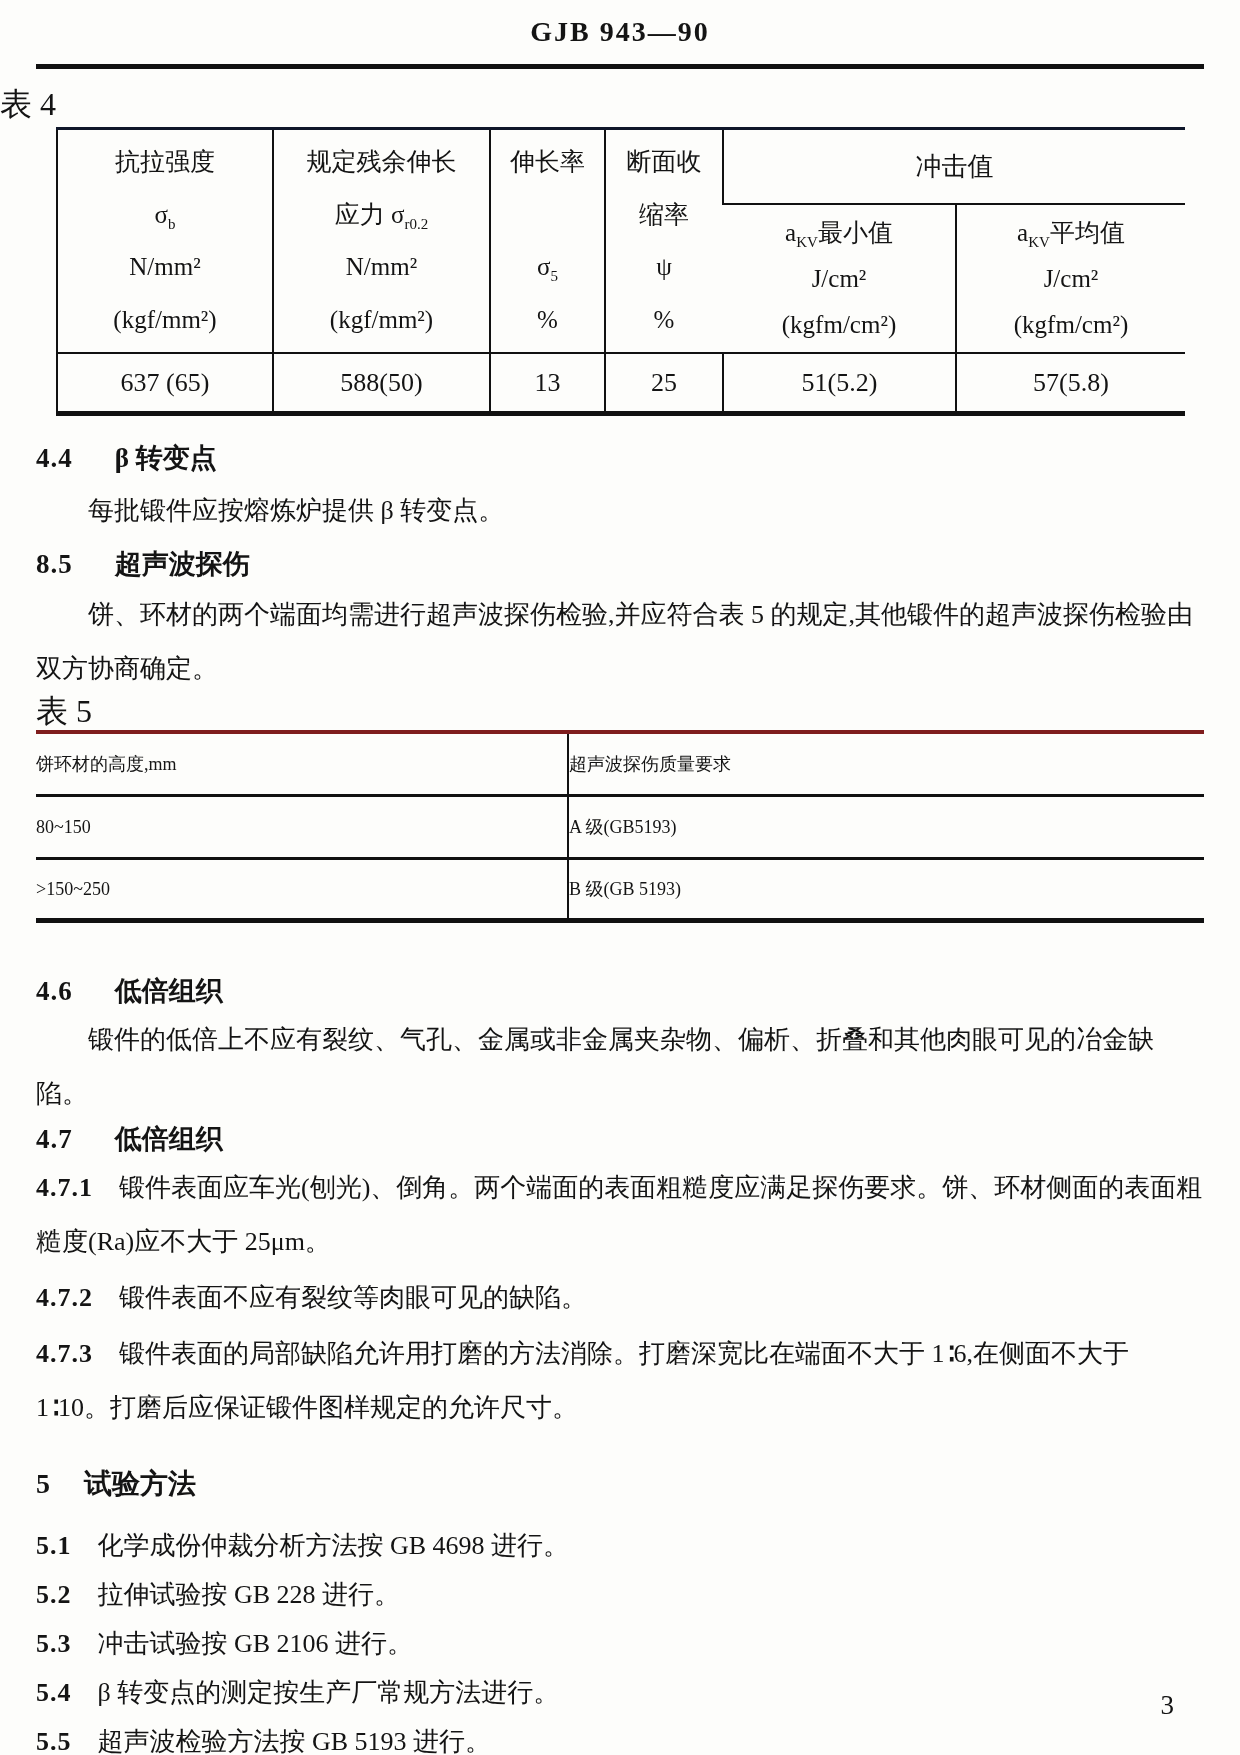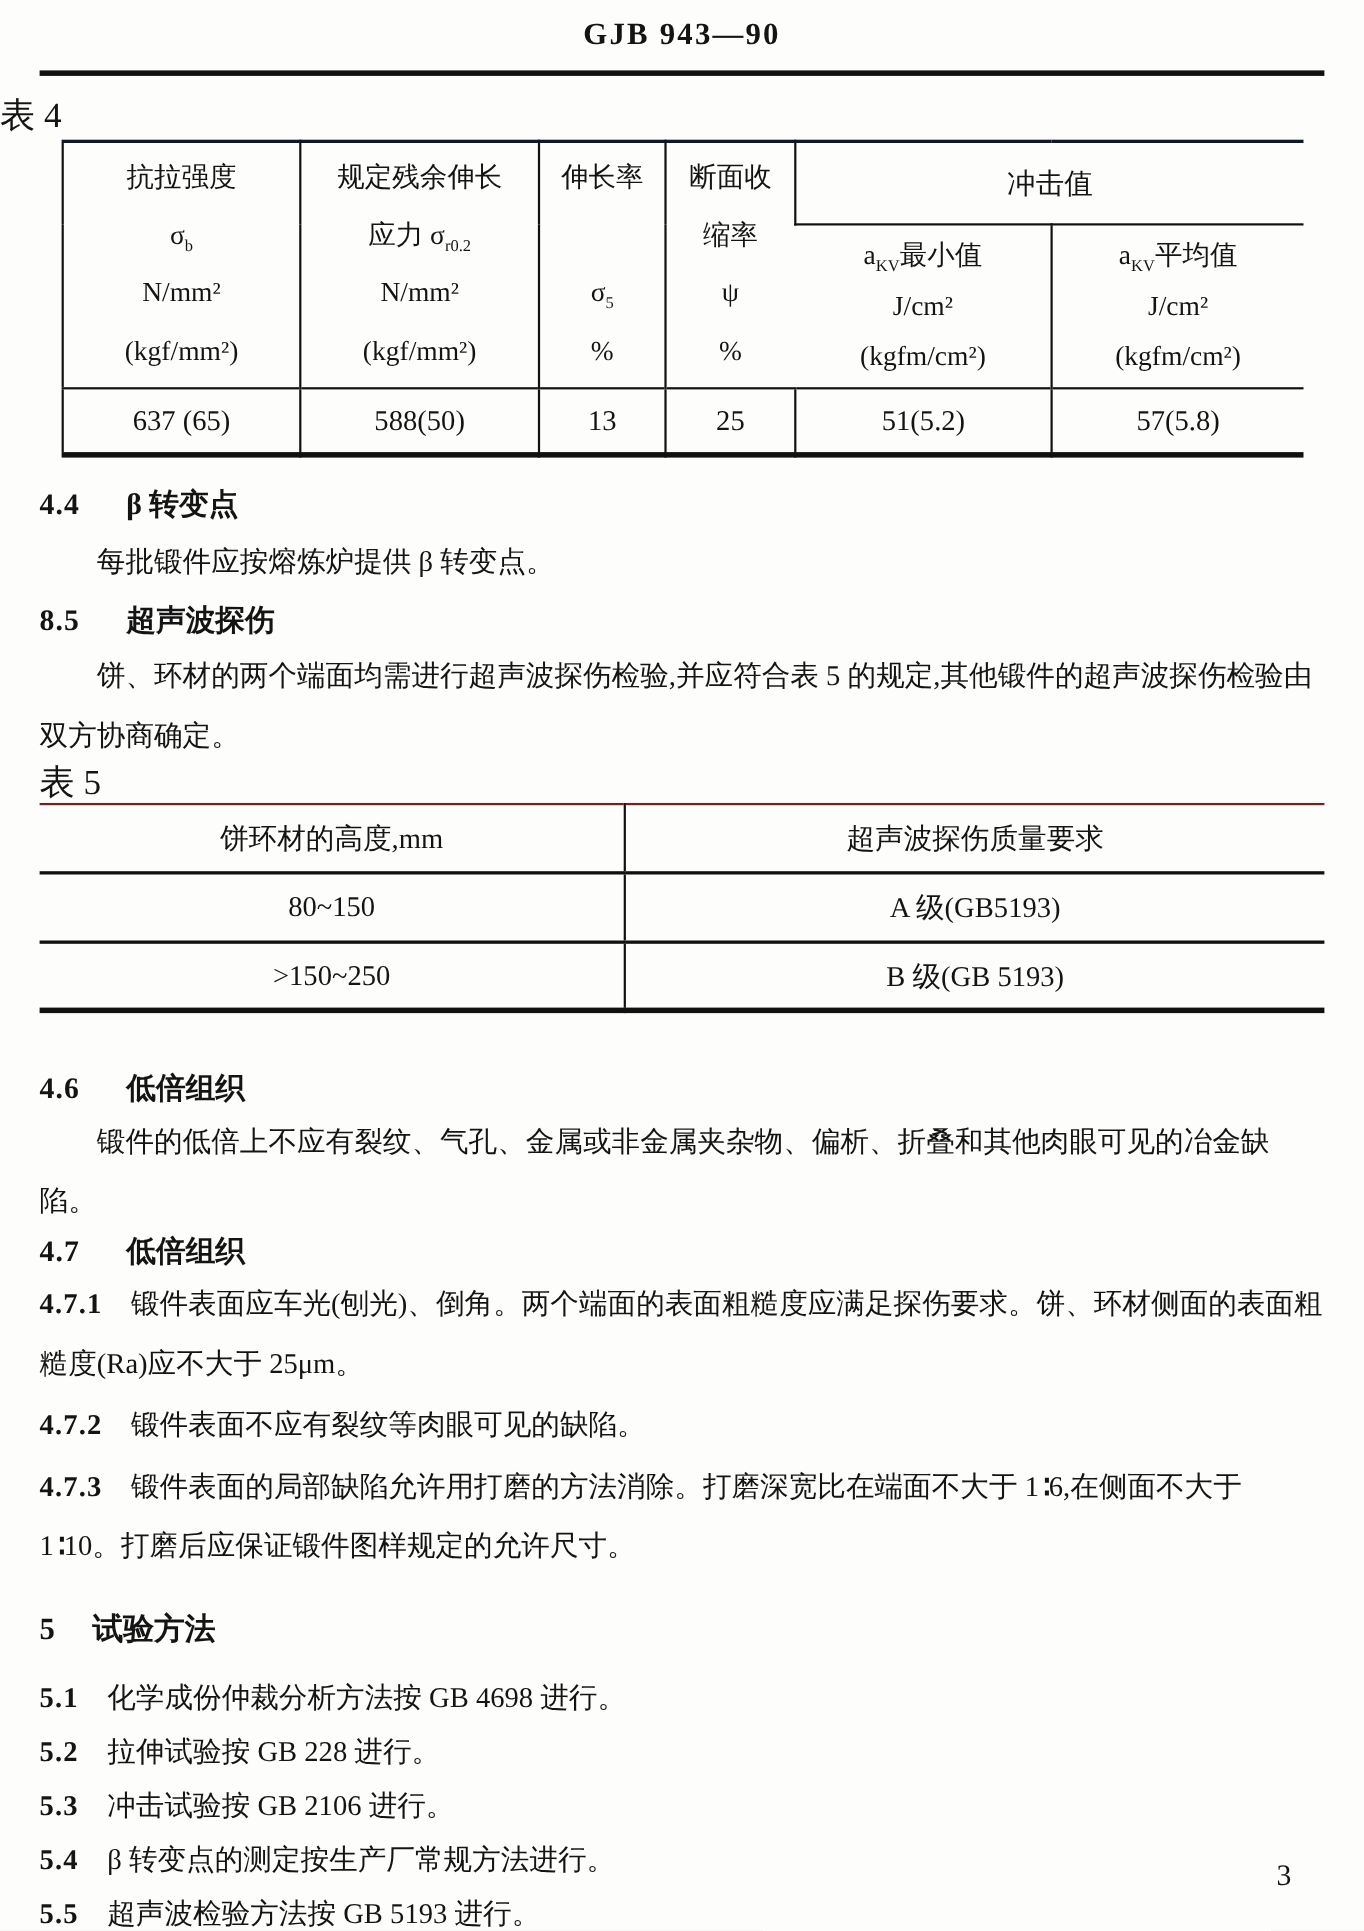--- a/index.html
+++ b/index.html
@@ -74,24 +74,24 @@
     height:57px;
     border-top:2px solid #111;
     font-size:26px;
   }
   
   table.t5{
     border-collapse:collapse;
     table-layout:fixed;
     margin:4px 0 0 36px;
     width:1168px;
-    border-top:2px solid #7f1d1d;
+    border-top:4px solid #7f1d1d;
     border-bottom:5px solid #111;
-    text-align:center;
-    font-size:26px;
+    text-align:left;
+    font-size:18px;
   }
   table.t5 td{padding:0;}
   table.t5 td.c2{border-left:2px solid #111;}
   table.t5 tr.t5-head td{height:60px;border-bottom:3px solid #111;}
   table.t5 tr.t5-r1 td{height:60px;border-bottom:3px solid #111;}
   table.t5 tr.t5-r2 td{height:58px;}
   
   .content{padding:0 36px;}
   .h2{
     font-weight:bold;

